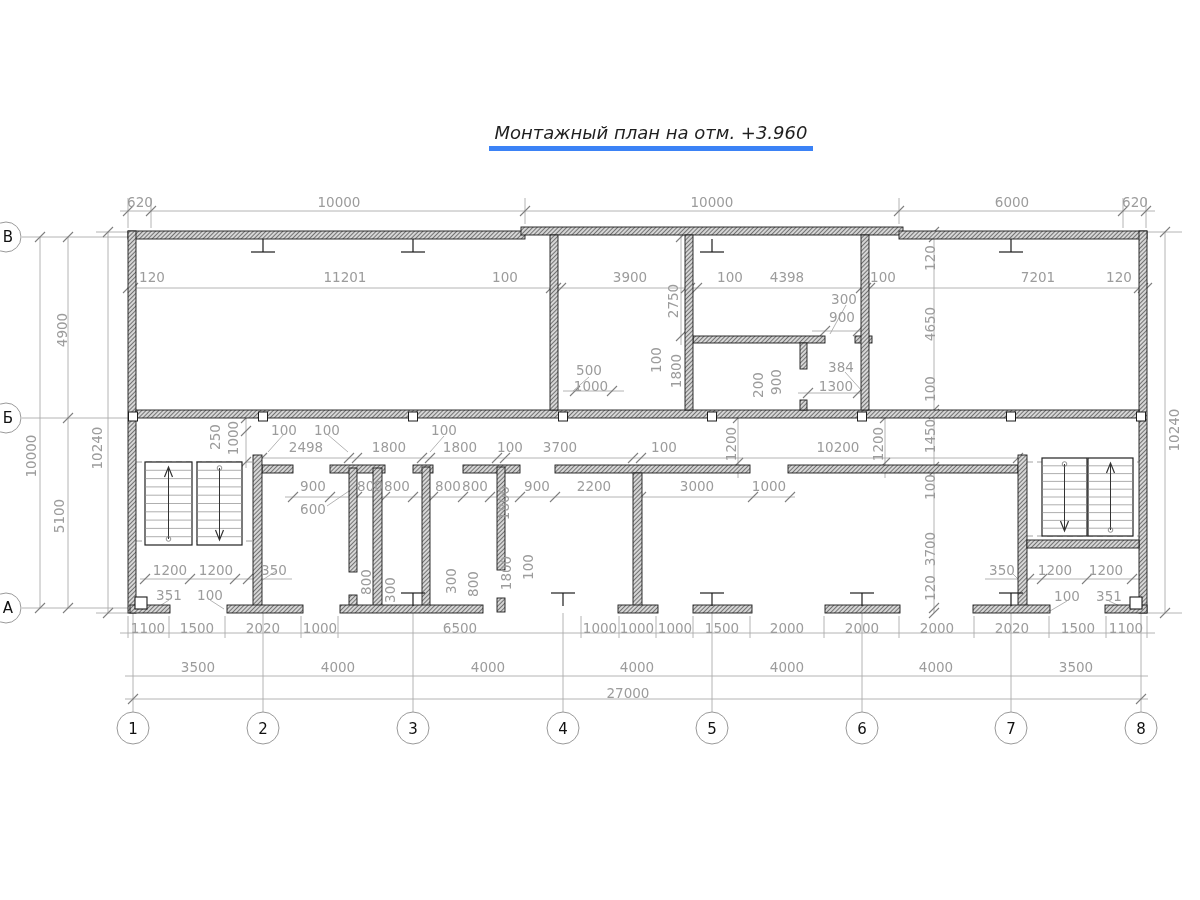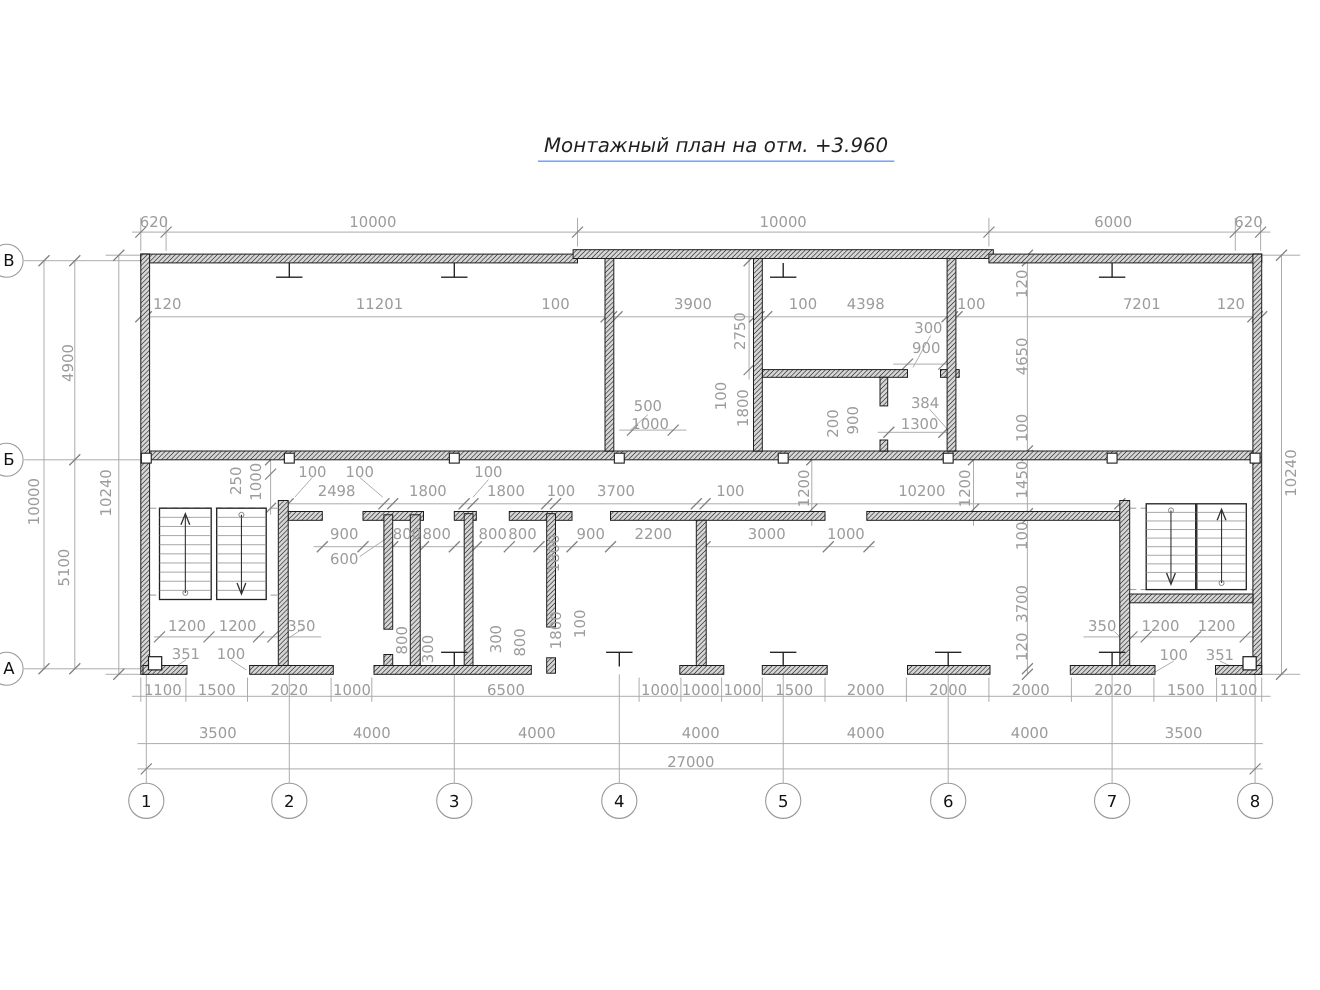--- a/index.html
+++ b/index.html
@@ -1,20 +1,20 @@
 <!DOCTYPE html>
 <html><head>
 <meta charset="utf-8">
 <style>
   html,body{margin:0;padding:0;background:#fff;}
   #canvas-wrap{position:relative;width:1200px;height:900px;background:#ffffff;overflow:hidden;
     font-family:"DejaVu Sans","Liberation Sans",sans-serif;}
   #plan-title{position:absolute;left:455px;top:122px;width:380px;text-align:center;
     font-style:italic;font-size:18px;color:#1f1f1f;}
-  #plan-title span{border-bottom:1px solid #3b82f6;padding:0 6px 3px 6px;margin-left:12px;}
+  #plan-title span{border-bottom:5px solid #3b82f6;padding:0 6px 3px 6px;margin-left:12px;}
   svg text{font-family:"DejaVu Sans","Liberation Sans",sans-serif;}
 </style>
 </head>
 <body>
 
 <div id="canvas-wrap">
   <div id="plan-title">
     <span>Монтажный план на отм. +3.960</span>
   </div>
   <svg width="1200" height="900" viewBox="0 0 1200 900">

